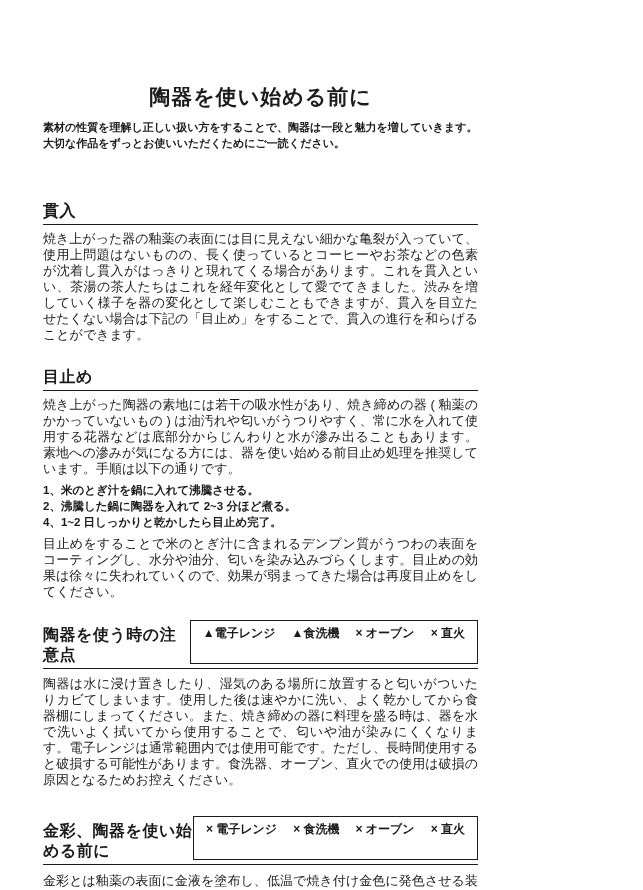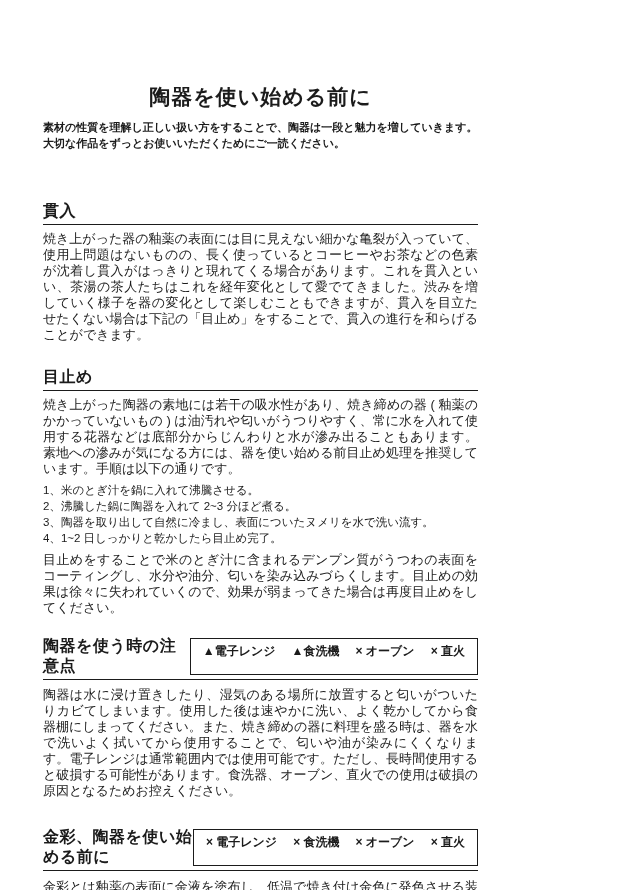--- a/index.html
+++ b/index.html
@@ -31,34 +31,34 @@
   .sec-head-row {
     display:flex; justify-content:space-between; align-items:flex-end;
     border-bottom:1.5px solid #1b1b1b; padding-bottom:3px;
   }
   .sec-heading {
     font-size:16px; font-weight:bold; letter-spacing:0.5px; line-height:1.25;
   }
   .compat-box {
     border:1.5px solid #1b1b1b;
     display:flex; align-items:center; gap:16px;
-    padding:4px 12px 14px 12px;
+    padding:4px 12px 21px 12px;
     font-size:12px; font-weight:bold;
     margin-bottom:1px;
     white-space:nowrap;
   }
   .body-para {
     margin-top:6px;
     font-size:13px; line-height:16px;
     text-align:justify;
   }
   .body-para.after-list { }
   .steps {
     margin-top:5px; list-style:none;
-    font-size:11.5px; line-height:16px; font-weight:normal;
+    font-size:11.5px; line-height:16px; font-weight:bold;
   }
   .section-usage .body-para { margin-top:7px; }
   .section-kinsai .body-para { margin-top:8px; }
 </style>
 </head>
 <body>
 
 <div class="page">
   <div class="content">
 
@@ -76,21 +76,20 @@
     </section>
 
     <section class="section-medome">
       <div class="sec-head-row">
         <h2 class="sec-heading">目止め</h2>
       </div>
       <p class="body-para">焼き上がった陶器の素地には若干の吸水性があり、焼き締めの器 ( 釉薬のかかっていないもの ) は油汚れや匂いがうつりやすく、常に水を入れて使用する花器などは底部分からじんわりと水が滲み出ることもあります。素地への滲みが気になる方には、器を使い始める前目止め処理を推奨しています。手順は以下の通りです。</p>
       <ul class="steps">
         <li>1、米のとぎ汁を鍋に入れて沸騰させる。</li>
         <li>2、沸騰した鍋に陶器を入れて 2~3 分ほど煮る。</li>
-        <li>3、陶器を取り出して自然に冷まし、表面についたヌメリを水で洗い流す。</li>
         <li>4、1~2 日しっかりと乾かしたら目止め完了。</li>
       </ul>
       <p class="body-para after-list">目止めをすることで米のとぎ汁に含まれるデンプン質がうつわの表面をコーティングし、水分や油分、匂いを染み込みづらくします。目止めの効果は徐々に失われていくので、効果が弱まってきた場合は再度目止めをしてください。</p>
     </section>
 
     <section class="section-usage">
       <div class="sec-head-row">
         <h2 class="sec-heading">陶器を使う時の注意点</h2>
         <div class="compat-box">
           <span>▲電子レンジ</span>

